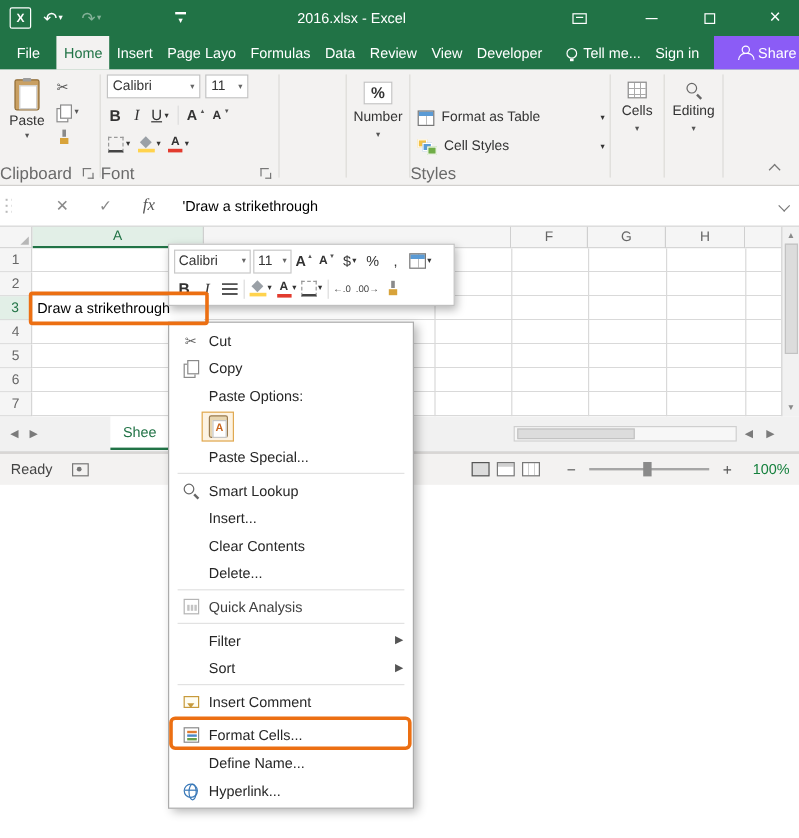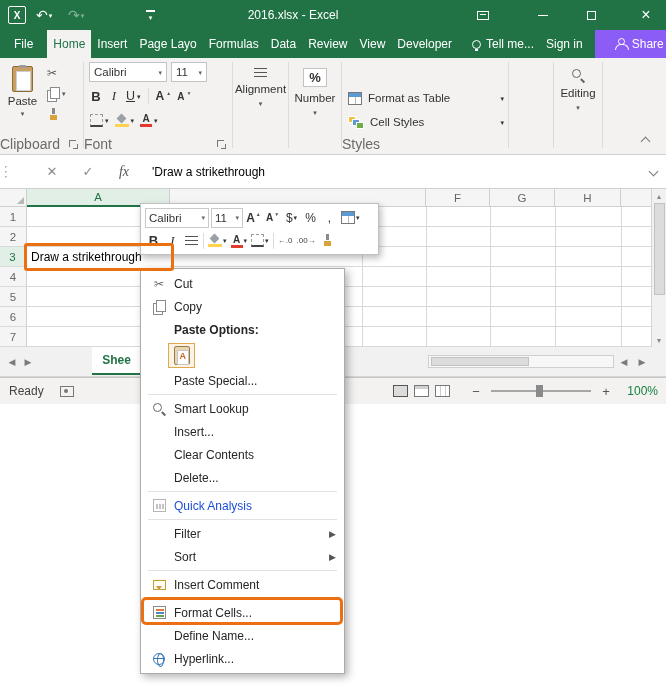--- a/index.html
+++ b/index.html
@@ -114,21 +114,21 @@
 #cell-a3{left:27px;top:247px;width:143px;height:20px;background:#fff;line-height:20px;padding-left:4px;font-size:12px;color:#000;white-space:nowrap;overflow:hidden}
 #vscroll{left:651px;top:189px;width:15px;height:158px;background:#f1f1f1;border-left:1px solid #d4d4d4;display:flex;flex-direction:column;align-items:center}
 .vs-arrow{height:14px;display:flex;align-items:center;justify-content:center;font-size:7px;color:#8a8a8a;width:100%}
 .vs-thumb{width:11px;height:92px;background:#dcdcdc;border:1px solid #c2c2c2}
 .vs-fill{flex:1}
 
 
 #sheetrow{left:0;top:347px;width:666px;height:30px;background:#f1f1f1;border-bottom:1px solid #d6d6d6}
 .nav{font-size:9px;color:#7b7b7b;display:inline-flex;align-items:center;justify-content:center;width:16px;height:100%}
 .sheetnav{position:absolute;left:4px;top:0;height:100%;display:flex;align-items:center}
-.sheettab{position:absolute;left:92px;top:0;width:50px;height:28px;background:#fff;border-right:1px solid #d6d6d6;border-bottom:2px solid #217346;display:flex;align-items:center;justify-content:center;font-weight:bold;color:#217346}
+.sheettab{position:absolute;left:92px;top:0;width:50px;height:28px;background:#fff;border-right:1px solid #d6d6d6;border-bottom:2px solid #217346;display:flex;align-items:center;justify-content:center;font-weight:normal;color:#217346}
 .hscroll{position:absolute;left:428px;top:0;height:100%;display:flex;align-items:center;gap:2px}
 .htrack{width:186px;height:13px;background:#f7f7f7;border:1px solid #cfcfcf;display:flex;align-items:center}
 .hthumb{width:98px;height:9px;background:#dcdcdc;border:1px solid #c2c2c2;margin-left:2px}
 
 
 #statusbar{left:0;top:377px;width:666px;height:27px;background:#f3f2f1;border-top:1px solid #c8c6c4;display:flex;align-items:center}
 .sb-ready{margin-left:9px;color:#444}
 .ic-macro{margin-left:16px;width:14px;height:11px;border:1px solid #777;position:relative}
 .ic-macro::after{content:"";position:absolute;left:3px;top:2.5px;width:4px;height:4px;background:#777;border-radius:50%}
 .sb-right{margin-left:auto;display:flex;align-items:center;margin-right:8px;gap:6px}
@@ -147,22 +147,22 @@
 .mt-combo{height:20px;border:1px solid #c9c9c9;background:#fff;display:flex;align-items:center;justify-content:space-between;padding:0 3px;font-size:11.5px;color:#333}
 .mt-btn{height:20px;min-width:17px;display:flex;align-items:center;justify-content:center;gap:1px;font-size:12px;color:#333;padding:0 1px}
 .mt-sep{width:1px;height:16px;background:#ddd;margin:0 1px}
 .decic{font-size:8px;color:#444;letter-spacing:0}
 
 
 #ctxmenu{left:140px;top:268px;width:205px;background:#fff;border:1px solid #ababab;box-shadow:3px 3px 8px rgba(0,0,0,.3);padding:3px 0;z-index:15}
 .mi{height:23px;display:flex;align-items:center;padding:0 8px 0 5px}
 .mi-ic{width:26px;display:flex;align-items:center;justify-content:center;color:#666;font-size:12px;flex:none}
 .mi-t{font-size:12px;color:#262626;margin-left:2px;white-space:nowrap}
-.mi-t.bold{font-weight:bold}
-.mi.dis .mi-t{color:#1d4ed8}
+.mi-t.bold{font-weight:normal}
+.mi.dis .mi-t{color:#404040}
 .mi-arr{margin-left:auto;font-size:9px;color:#555}
 .mi-sep{border-top:1px solid #e2e2e2;margin:2px 7px}
 .mi-pasterow{height:28px;padding-left:27px}
 .paste-opt-btn{width:27px;height:25px;border:1px solid #e0a951;background:#fdf3e3;display:flex;align-items:center;justify-content:center}
 .ic-pastea{width:16px;height:19px;border:1px solid #9a7b4f;background:#e8d6b0;position:relative;border-radius:2px}
 .ic-pastea::before{content:"";position:absolute;left:2px;top:3px;width:10px;height:13px;background:#fff;border:1px solid #c6c6c6}
 .ic-pastea::after{content:"A";position:absolute;left:5px;top:4.5px;font-size:9px;font-weight:bold;color:#c9651e}
 .ic-comment{position:relative;width:13px;height:10px;border:1px solid #c79a3b;background:#fffdf2}
 .ic-comment::after{content:"";position:absolute;left:2px;bottom:-4px;border:3px solid transparent;border-top:4px solid #c79a3b}
 .ic-fmtcells{position:relative;width:13px;height:13px;border:1px solid #8a8a8a;background:#fff}
@@ -323,27 +323,20 @@
               <span class="bar"></span>
             </span>
             <span class="dd">▾</span>
           </div>
       </div>
       <div class="grp-label" style="left:0;width:148px">Font</div>
       <div class="dlg" style="left:133px"></div>
     </div>
     <div class="rg-sep" style="left:232px"></div>
 
-    <div class="rgroup" style="left:233px;width:55px">
-      <div class="bigbtn" style="left:2px;width:51px">
-        <span class="ic-align"></span>
-        <span class="blbl">Alignment</span>
-        <span class="dd" style="color:#555">▾</span>
-      </div>
-    </div>
     <div class="rg-sep" style="left:288px"></div>
 
     <div class="rgroup" style="left:289px;width:52px">
       <div class="bigbtn" style="left:2px;width:48px">
         <span class="pctbox">%</span>
         <span class="blbl">Number</span>
         <span class="dd" style="color:#555">▾</span>
       </div>
     </div>
     <div class="rg-sep" style="left:341px"></div>
@@ -360,20 +353,27 @@
             <i style="left:4px;top:3px;background:#5b9bd5"></i>
             <i style="left:8px;top:6px;background:#70ad47"></i>
           </span>
           <span>Cell Styles</span>
           <span class="dd">▾</span>
         </div>
       <div class="grp-label" style="left:0;width:166px">Styles</div>
     </div>
     <div class="rg-sep" style="left:508px"></div>
 
+    <div class="rgroup" style="left:509px;width:44px">
+      <div class="bigbtn" style="left:2px;width:40px">
+        <span class="ic-cellsgrid"></span>
+        <span class="blbl">Cells</span>
+        <span class="dd" style="color:#555">▾</span>
+      </div>
+    </div>
     <div class="rg-sep" style="left:553px"></div>
 
     <div class="rgroup" style="left:554px;width:48px">
       <div class="bigbtn" style="left:2px;width:44px">
         <span class="ic-mag"></span>
         <span class="blbl">Editing</span>
         <span class="dd" style="color:#555">▾</span>
       </div>
     </div>
     <div class="rg-sep" style="left:602px"></div>

